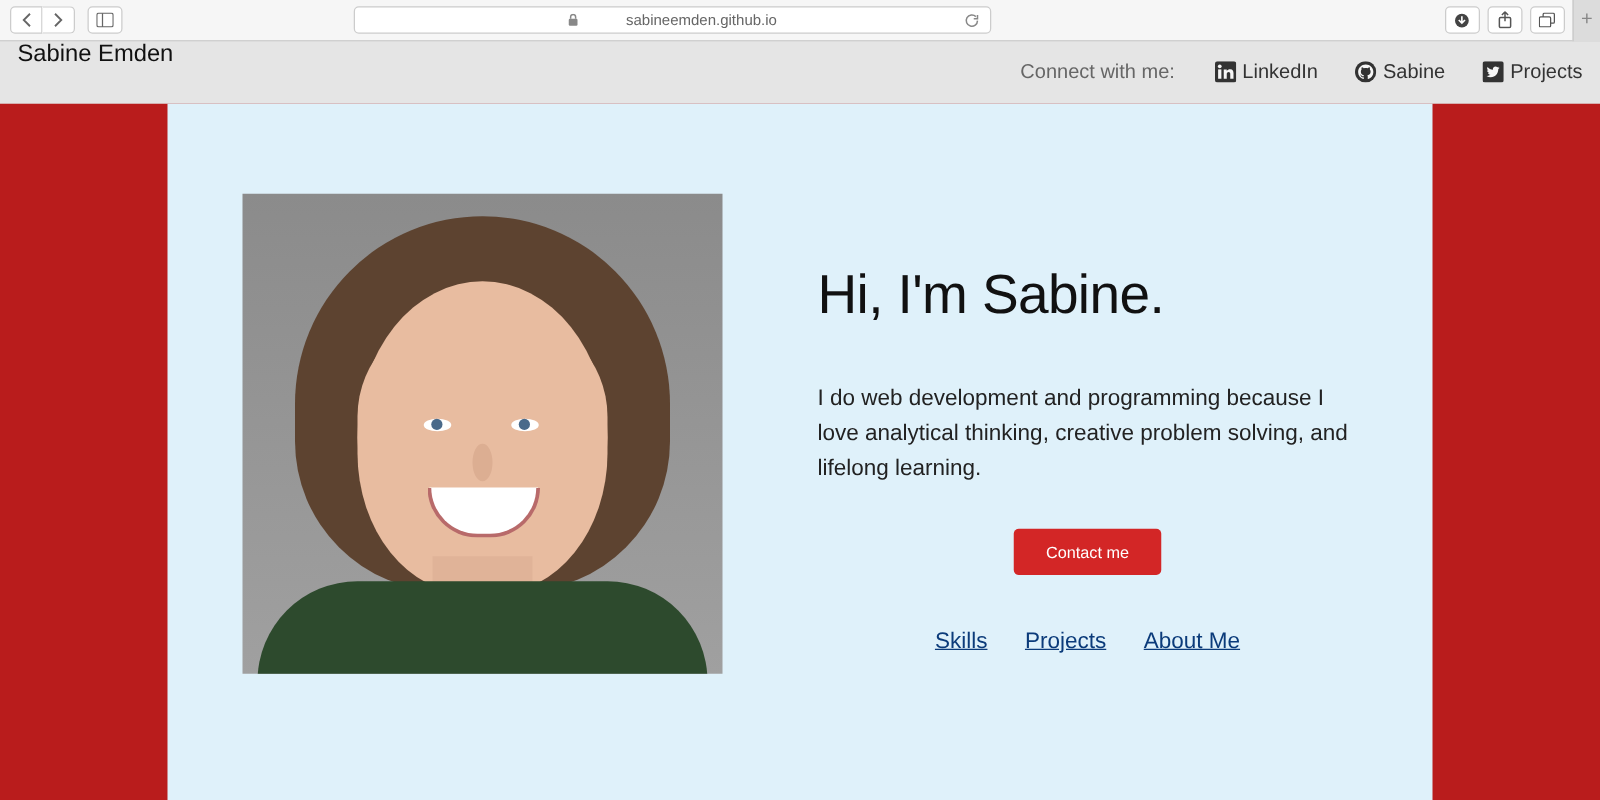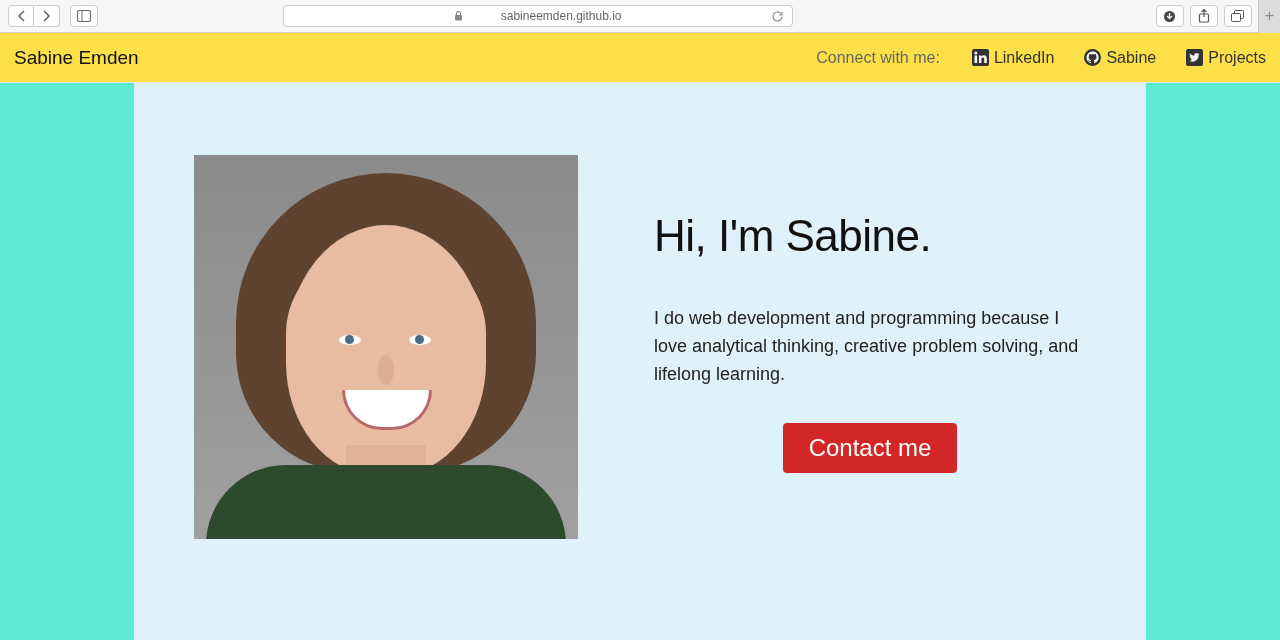--- a/index.html
+++ b/index.html
@@ -97,25 +97,24 @@
       align-items: center;
       justify-content: center;
       font-size: 16px;
       color: #888;
       cursor: pointer;
       margin-right: -8px;
     }
     
     
     .page-header {
-      background: #fde047;
+      background: #e5e5e5;
       border-bottom: 1px solid #e5e5e5;
       height: 50px;
       display: flex;
-      align-items: center;
       padding: 0 14px;
       justify-content: space-between;
     }
     .brand {
       font-size: 19px;
       font-weight: 400;
       color: #111;
     }
     .connect {
       display: flex;
@@ -134,21 +133,21 @@
       cursor: pointer;
     }
     .social-icon {
       width: 17px;
       height: 17px;
       display: inline-flex;
     }
     
     
     .viewport {
-      background: #5eead4;
+      background: #b91c1c;
       height: calc(640px - 33px - 50px);
       display: flex;
       justify-content: center;
     }
     .page {
       width: 1012px;
       background: #dff1fa;
       height: 100%;
       padding: 72px 60px 0 60px;
     }
@@ -238,21 +237,21 @@
     }
     .cta-row {
       display: flex;
       justify-content: center;
     }
     .cta {
       background: #d32626;
       color: #fff;
       border: none;
       padding: 11px 26px;
-      font-size: 24px;
+      font-size: 13px;
       border-radius: 4px;
       cursor: pointer;
     }
     .nav-links {
       display: flex;
       justify-content: center;
       gap: 30px;
       margin-top: 42px;
     }
     .nav-links a {
@@ -377,16 +376,21 @@
         <div class="mouth"></div>
         <div class="neck"></div>
         <div class="torso"></div>
       </div>
       <div class="hero-text">
         <h1 class="hero-title">Hi, I'm Sabine.</h1>
         <p class="hero-body">I do web development and programming because I love analytical thinking, creative problem solving, and lifelong learning.</p>
         <div class="cta-row">
           <button class="cta">Contact me</button>
         </div>
+        <div class="nav-links">
+          <a>Skills</a>
+          <a>Projects</a>
+          <a>About Me</a>
+        </div>
       </div>
     </div>
   </div>
 </div>
 
 </body></html>

